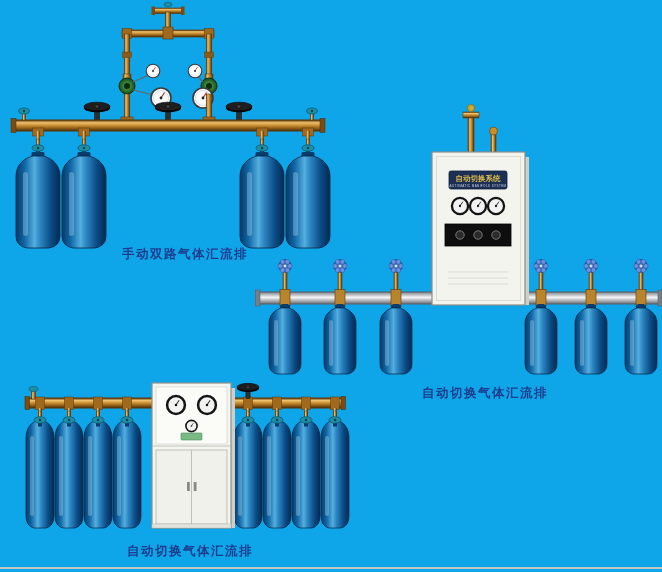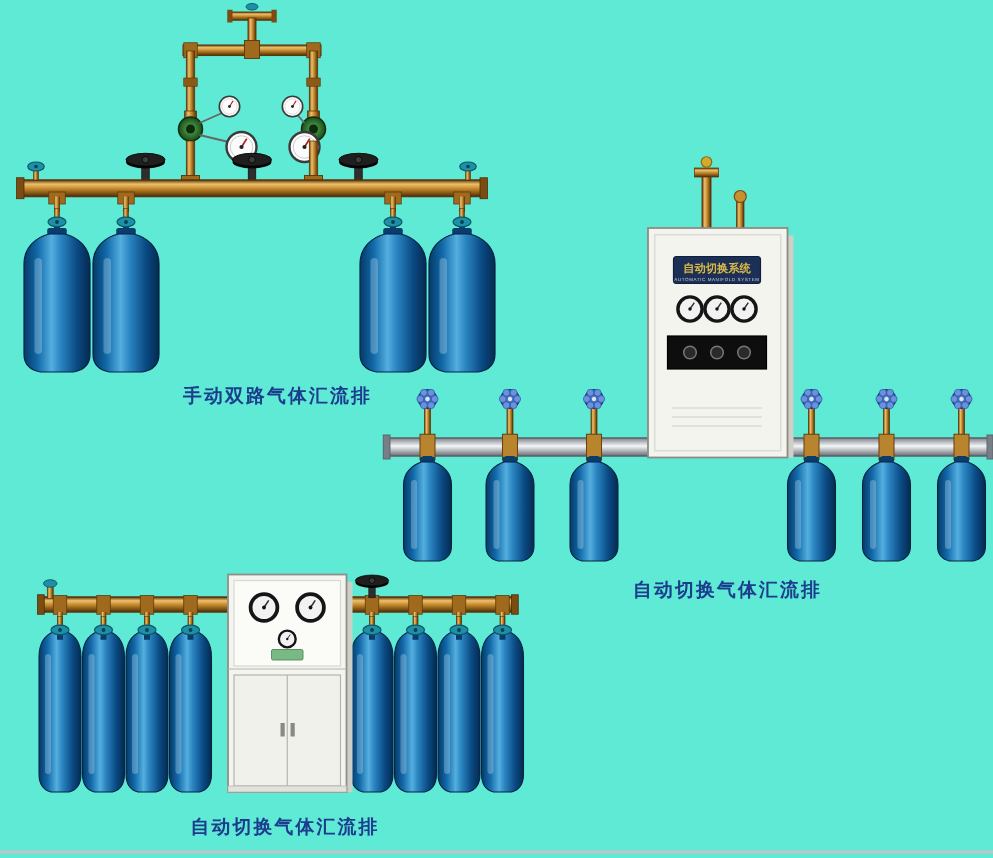--- a/index.html
+++ b/index.html
@@ -1,26 +1,26 @@
 <!DOCTYPE html>
 <html><head>
 <meta charset="utf-8">
 <style>
   html,body { margin:0; padding:0; background:#ffffff; }
   .stage {
-    position:relative; width:662px; height:572px; background:#5eead4;
+    position:relative; width:662px; height:572px; background:#0ea5e9;
     overflow:hidden; font-family:"Liberation Sans", sans-serif;
   }
   .stage svg { position:absolute; left:0; top:0; }
   .caption {
     position:absolute; text-align:center; font-weight:bold; font-size:12.5px;
     letter-spacing:1.5px; color:#1c3d8e;
     font-family:"Liberation Sans", sans-serif;
   }
-  .caption-a { left:100px; top:246px; width:170px;margin-top:10px; }
+  .caption-a { left:100px; top:246px; width:170px; }
   .caption-b { left:396px; top:385px; width:178px; }
   .caption-c { left:108px; top:543px; width:164px; }
   .bottom-rule {
     position:absolute; left:0; top:567px; width:662px; height:2px;
     background:#c4c4c4;
   }
   svg text { font-family:"Liberation Sans", sans-serif; }
   .cab-title { font-size:7.5px; font-weight:bold; fill:#d9b84a; }
   .cab-sub   { font-size:3px; fill:#c9d2e2; letter-spacing:0.4px; }
 </style>

